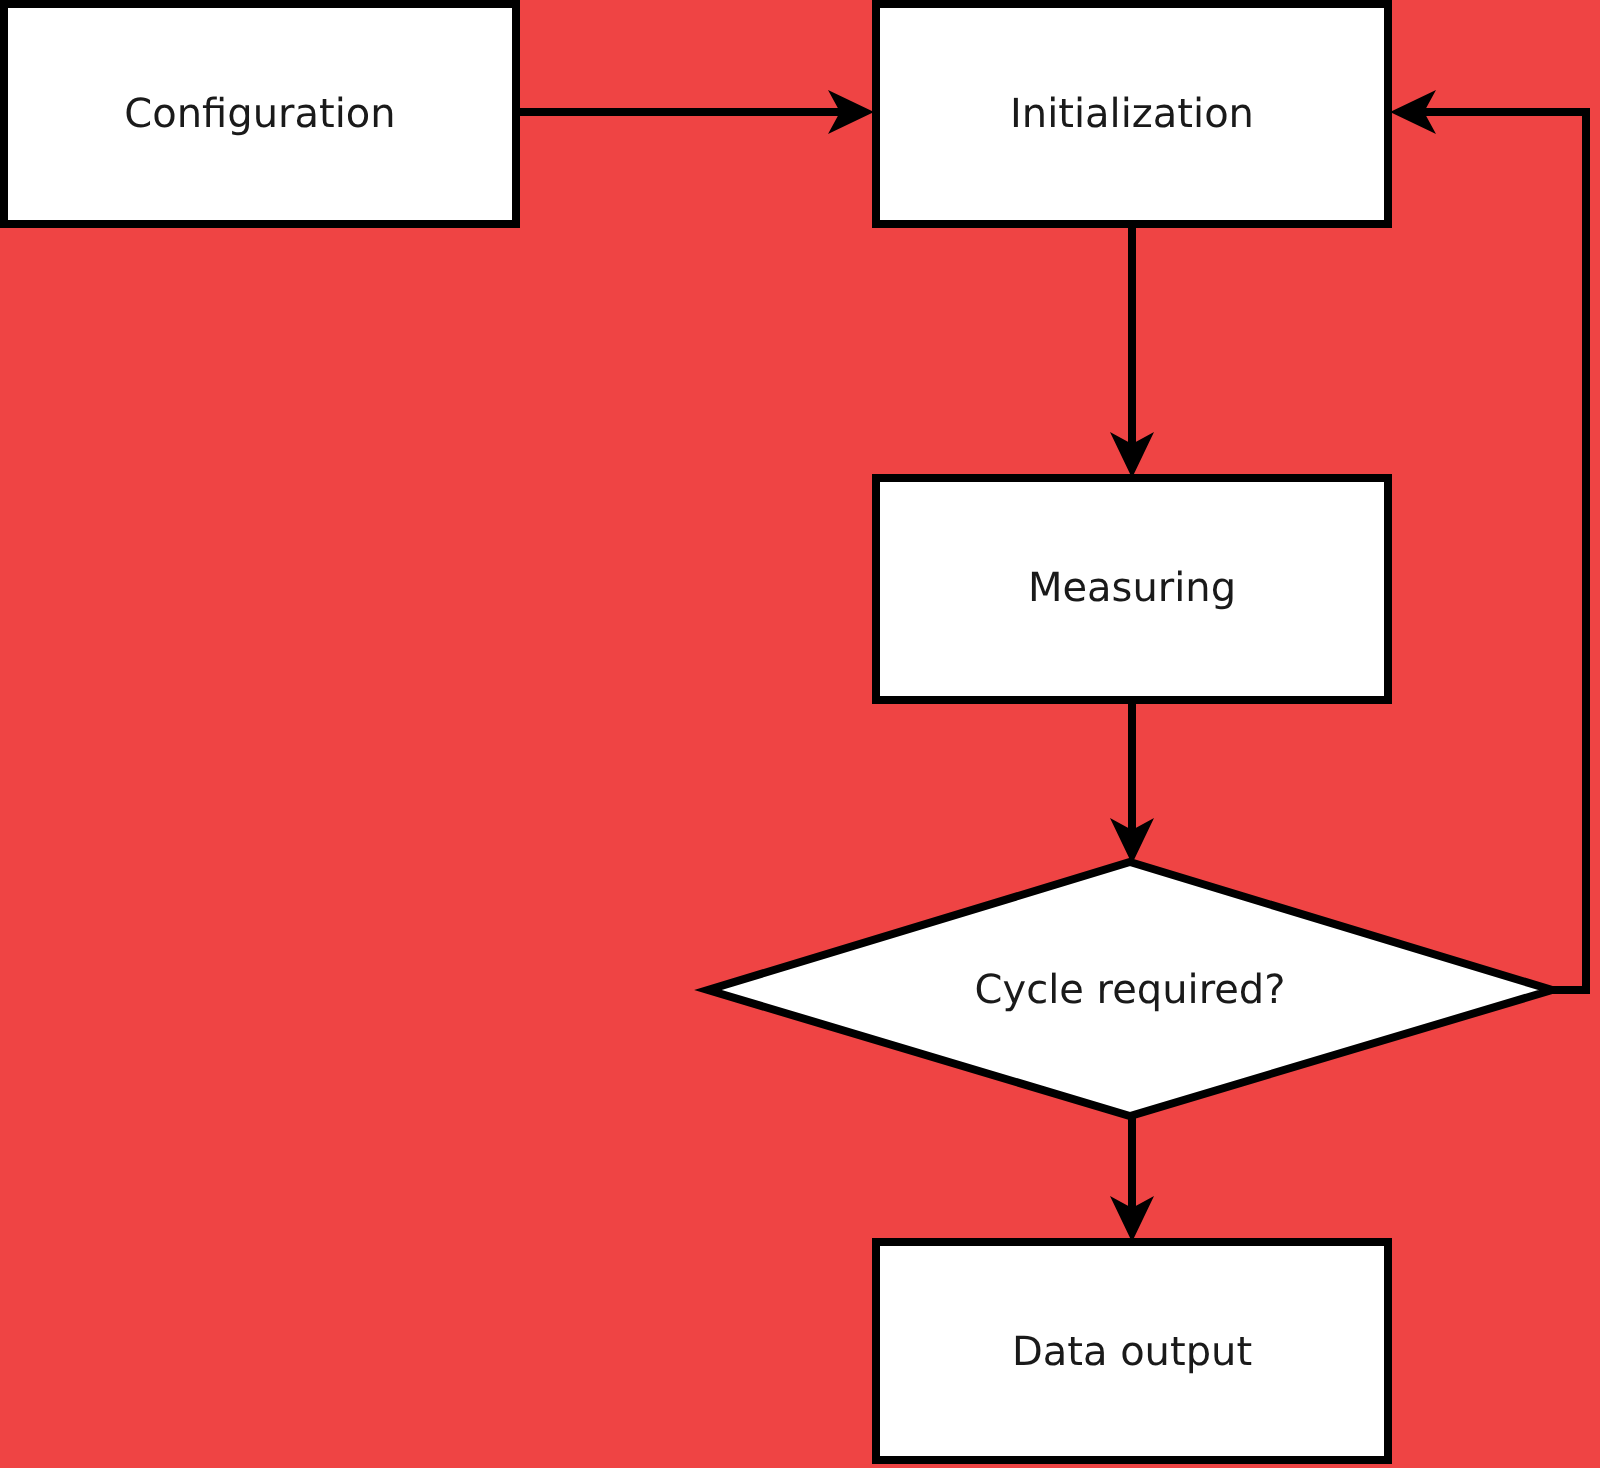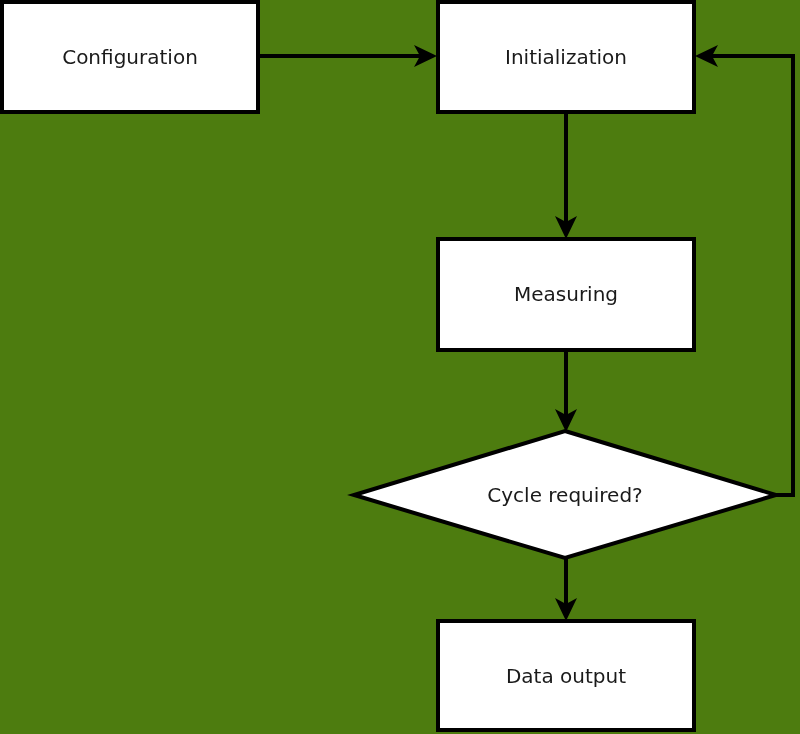--- a/index.html
+++ b/index.html
@@ -4,21 +4,21 @@
 <style>
   html, body {
     margin: 0;
     padding: 0;
     background: #ffffff;
   }
   #canvas {
     position: relative;
     width: 800px;
     height: 734px;
-    background: #4d7c0f;
+    background: #ef4444;
     overflow: hidden;
     font-family: "DejaVu Sans", sans-serif;
   }
   #flow-svg {
     position: absolute;
     left: 0;
     top: 0;
     width: 800px;
     height: 734px;
   }

